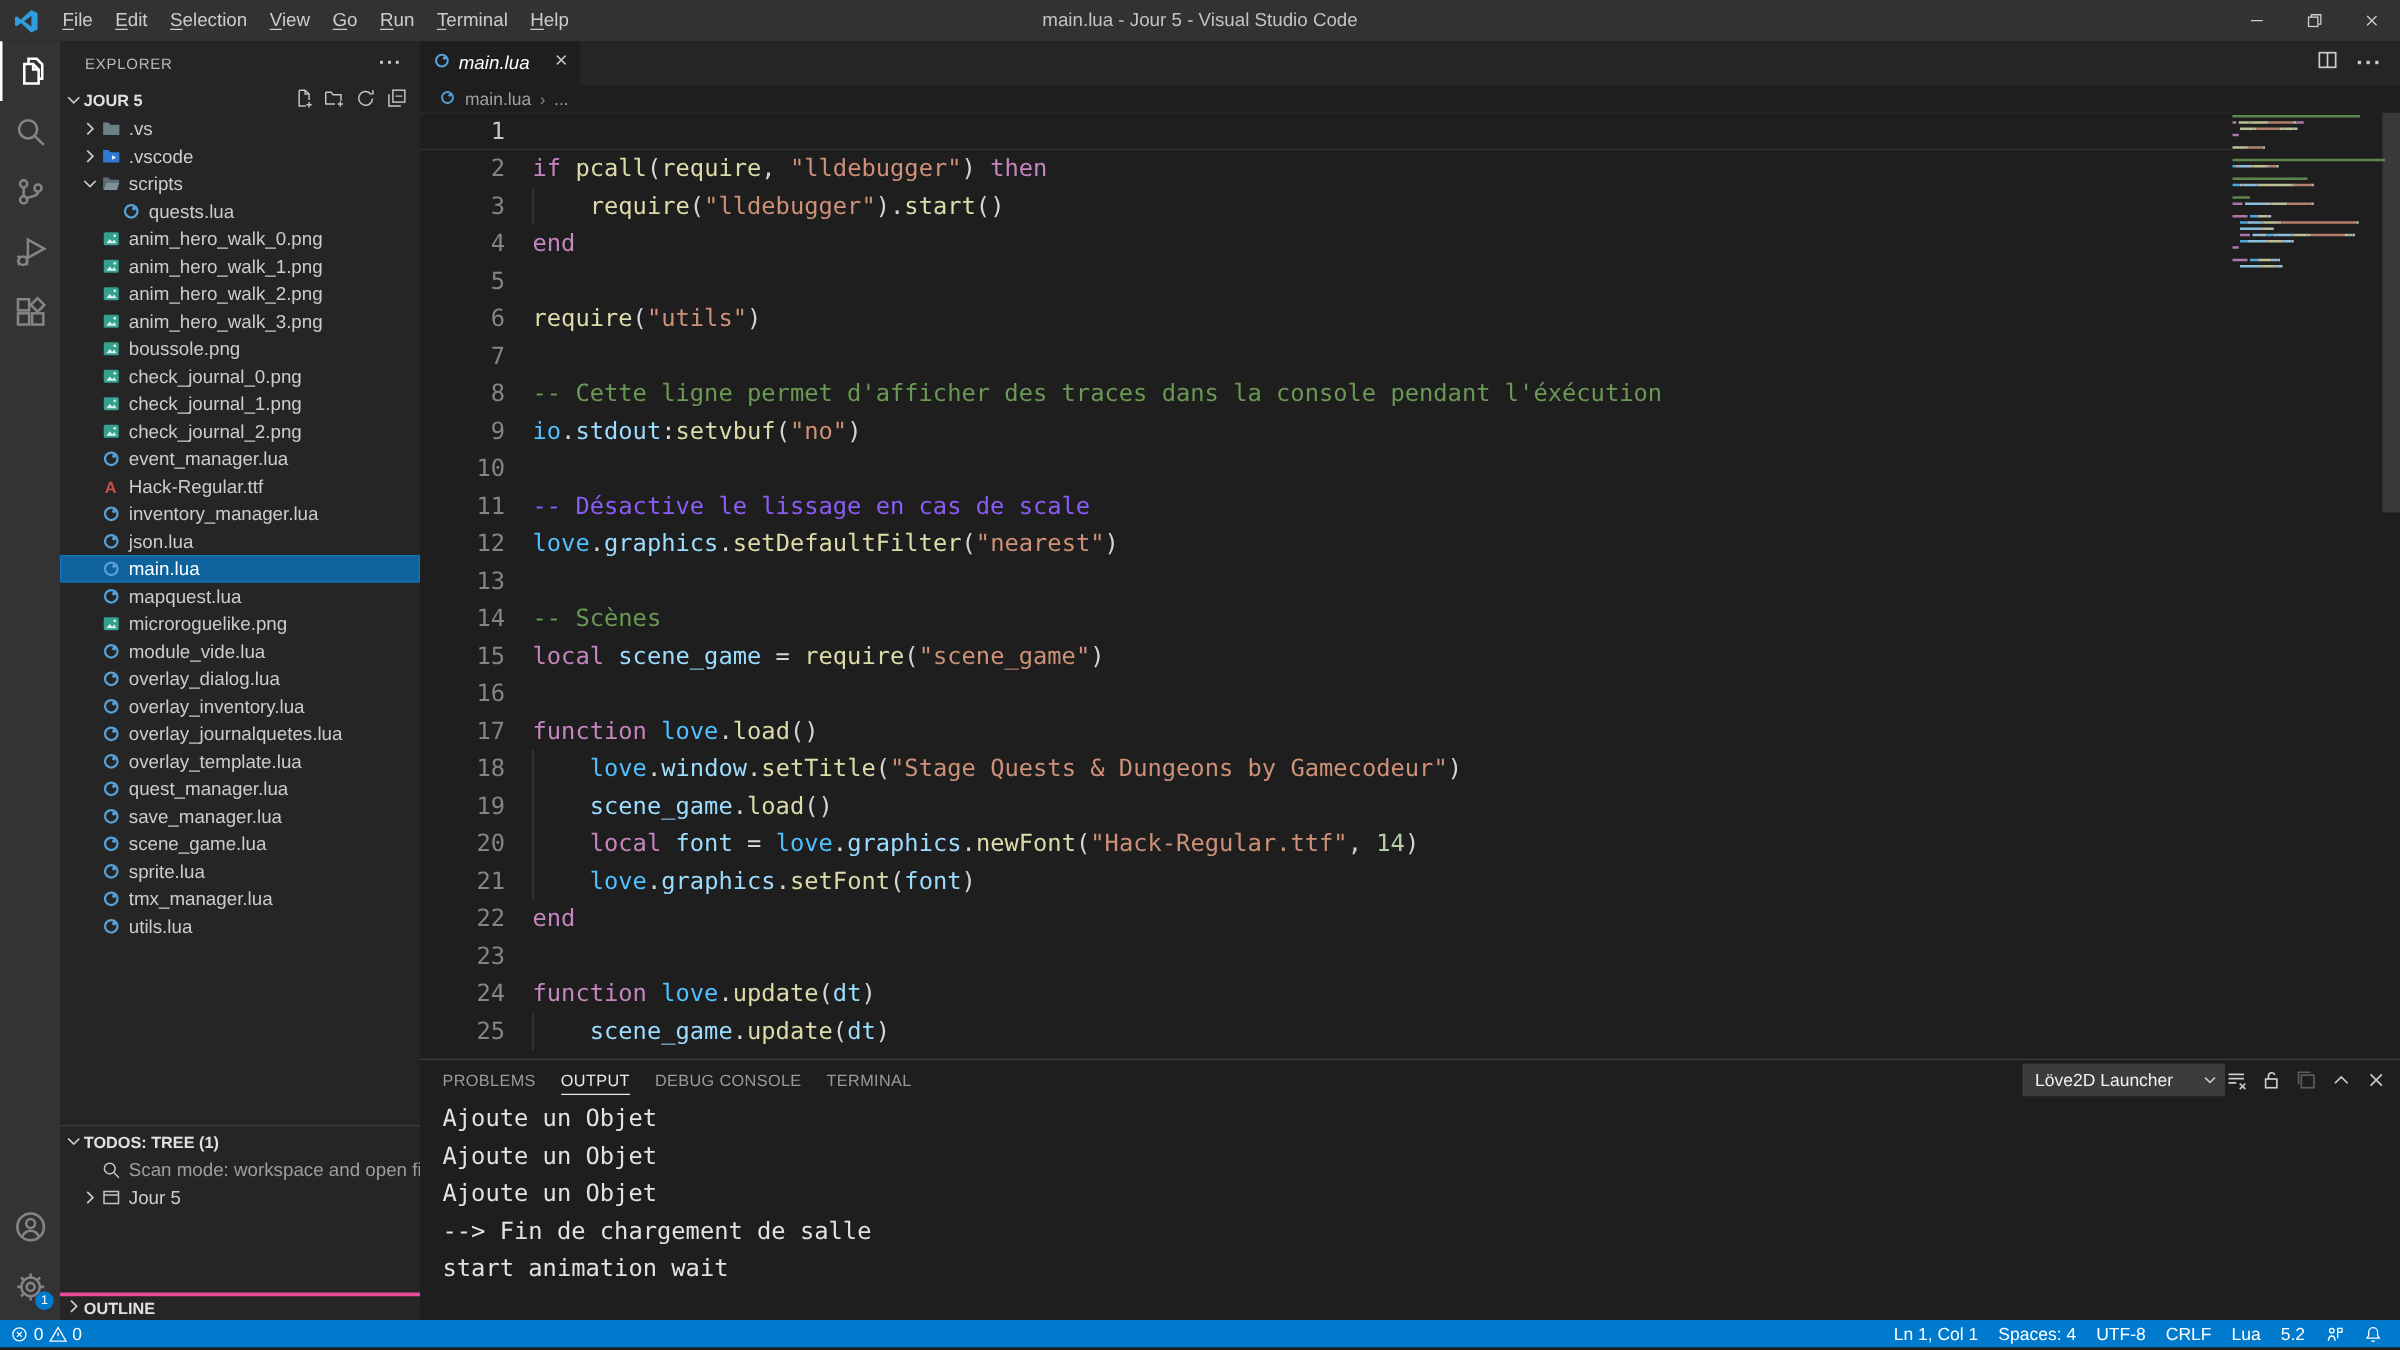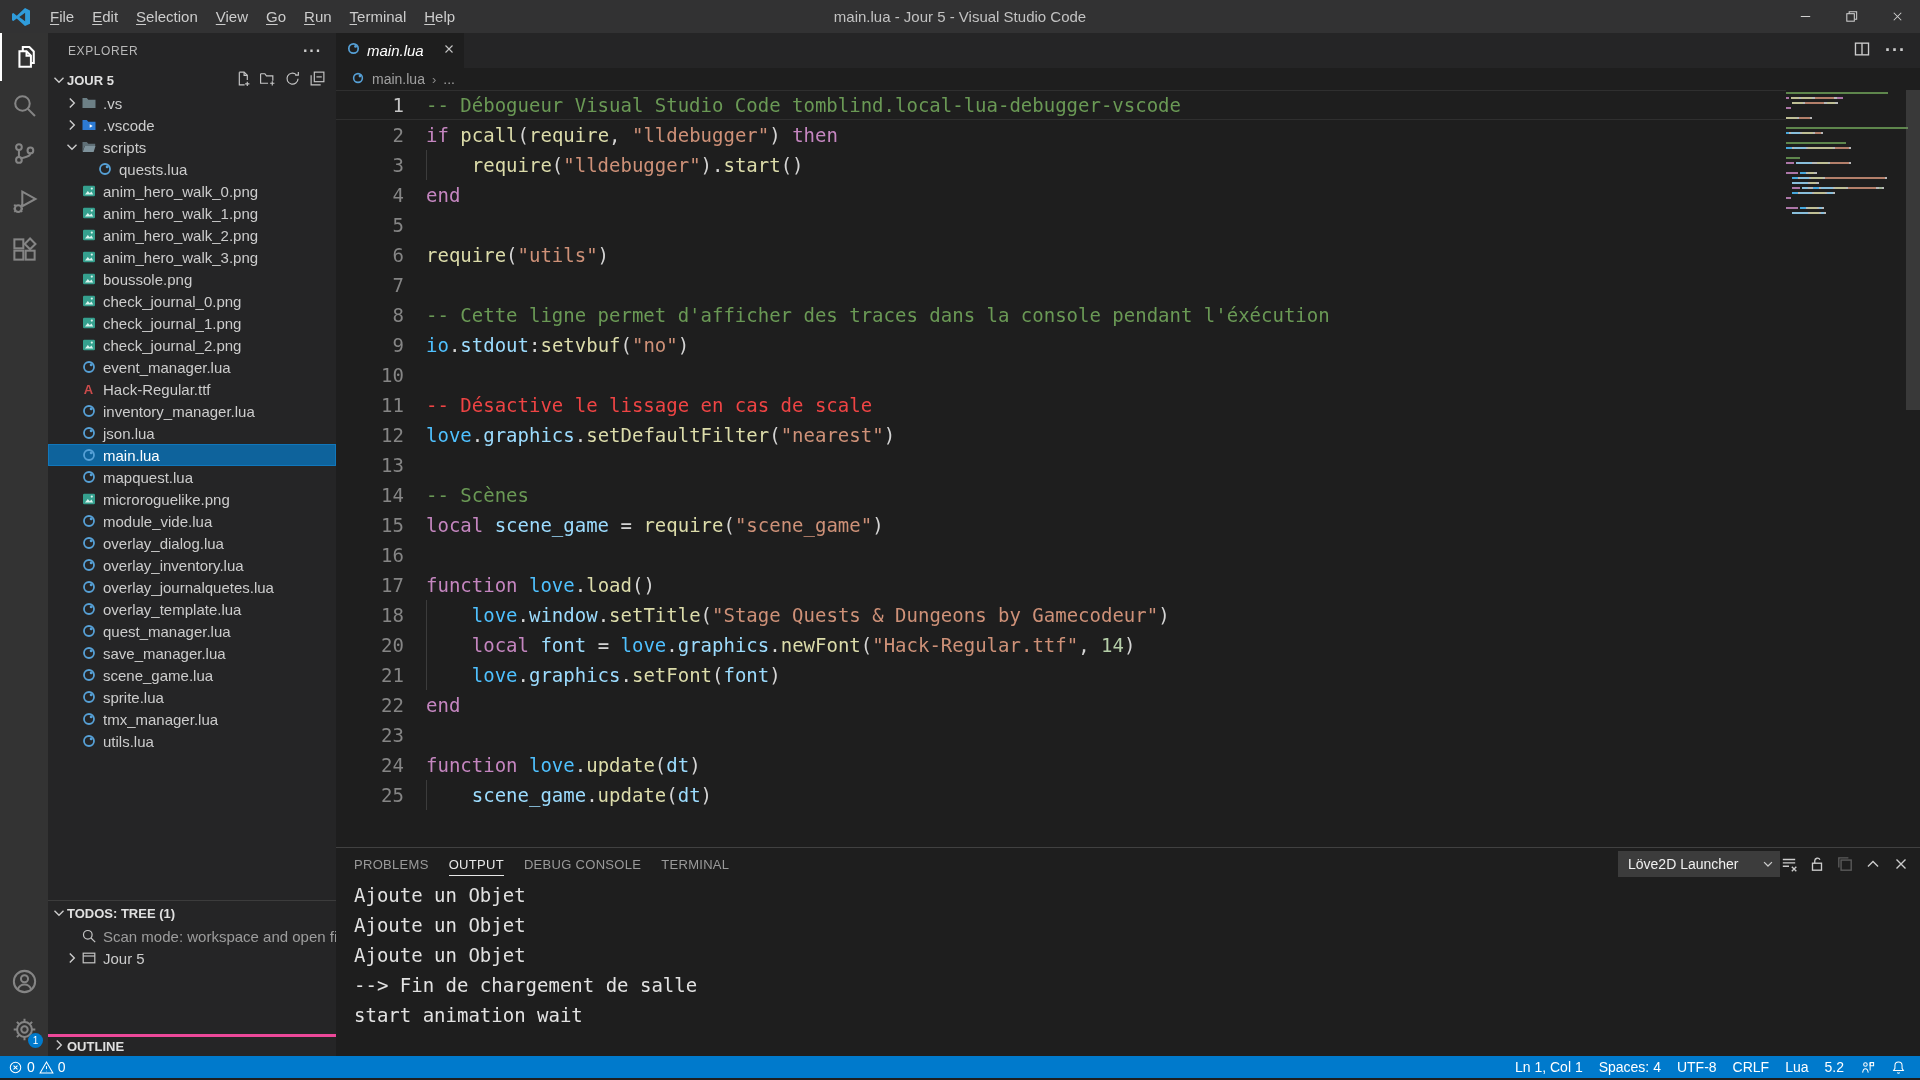--- a/index.html
+++ b/index.html
@@ -658,38 +658,39 @@
         <span class="fic" id="bc-icon"><svg viewBox="0 0 16 16" width="14" height="14">
               <circle cx="8" cy="8" r="5" stroke="#56A0D6" stroke-width="1.8" fill="none"></circle>
               <circle cx="10.2" cy="5.8" r="1.5" fill="#56A0D6" stroke="none"></circle>
             </svg></span>
         <span>main.lua</span>
         <span class="bc-sep">›</span>
         <span>...</span>
       </div>
       <div class="code-wrap" id="codewrap">
         <div id="code">
-            <div class="code-line current"><span class="gutter">1</span><span class="ltext"><span style="color: rgb(106, 153, 85);">-- Débogueur Visual Studio Code tomblind.local-lua-debugger-vscode</span></span><span class="curbox"></span></div>
+            <div class="code-line current"><span class="gutter">1</span><span class="curbox"></span></div>
             <div class="code-line"><span class="gutter">2</span><span class="ltext"><span style="color: rgb(197, 134, 192);">if</span><span style="color: rgb(212, 212, 212);"> </span><span style="color: rgb(220, 220, 170);">pcall</span><span style="color: rgb(212, 212, 212);">(</span><span style="color: rgb(220, 220, 170);">require</span><span style="color: rgb(212, 212, 212);">, </span><span style="color: rgb(206, 145, 120);">"lldebugger"</span><span style="color: rgb(212, 212, 212);">) </span><span style="color: rgb(197, 134, 192);">then</span></span></div>
             <div class="code-line"><span class="gutter">3</span><span class="ltext"><span class="guide"></span><span style="color: rgb(212, 212, 212);">    </span><span style="color: rgb(220, 220, 170);">require</span><span style="color: rgb(212, 212, 212);">(</span><span style="color: rgb(206, 145, 120);">"lldebugger"</span><span style="color: rgb(212, 212, 212);">).</span><span style="color: rgb(220, 220, 170);">start</span><span style="color: rgb(212, 212, 212);">()</span></span></div>
             <div class="code-line"><span class="gutter">4</span><span class="ltext"><span style="color: rgb(197, 134, 192);">end</span></span></div>
             <div class="code-line"><span class="gutter">5</span><span class="ltext"></span></div>
             <div class="code-line"><span class="gutter">6</span><span class="ltext"><span style="color: rgb(220, 220, 170);">require</span><span style="color: rgb(212, 212, 212);">(</span><span style="color: rgb(206, 145, 120);">"utils"</span><span style="color: rgb(212, 212, 212);">)</span></span></div>
             <div class="code-line"><span class="gutter">7</span><span class="ltext"></span></div>
             <div class="code-line"><span class="gutter">8</span><span class="ltext"><span style="color: rgb(106, 153, 85);">-- Cette ligne permet d'afficher des traces dans la console pendant l'éxécution</span></span></div>
             <div class="code-line"><span class="gutter">9</span><span class="ltext"><span style="color: rgb(79, 193, 255);">io</span><span style="color: rgb(212, 212, 212);">.</span><span style="color: rgb(156, 220, 254);">stdout</span><span style="color: rgb(212, 212, 212);">:</span><span style="color: rgb(220, 220, 170);">setvbuf</span><span style="color: rgb(212, 212, 212);">(</span><span style="color: rgb(206, 145, 120);">"no"</span><span style="color: rgb(212, 212, 212);">)</span></span></div>
             <div class="code-line"><span class="gutter">10</span><span class="ltext"></span></div>
-            <div class="code-line"><span class="gutter">11</span><span class="ltext"><span style="color: #ef4444;">-- Désactive le lissage en cas de scale</span></span></div>
+            <div class="code-line"><span class="gutter">11</span><span class="ltext"><span style="color: #8b5cf6;">-- Désactive le lissage en cas de scale</span></span></div>
             <div class="code-line"><span class="gutter">12</span><span class="ltext"><span style="color: rgb(79, 193, 255);">love</span><span style="color: rgb(212, 212, 212);">.</span><span style="color: rgb(156, 220, 254);">graphics</span><span style="color: rgb(212, 212, 212);">.</span><span style="color: rgb(220, 220, 170);">setDefaultFilter</span><span style="color: rgb(212, 212, 212);">(</span><span style="color: rgb(206, 145, 120);">"nearest"</span><span style="color: rgb(212, 212, 212);">)</span></span></div>
             <div class="code-line"><span class="gutter">13</span><span class="ltext"></span></div>
             <div class="code-line"><span class="gutter">14</span><span class="ltext"><span style="color: rgb(106, 153, 85);">-- Scènes</span></span></div>
             <div class="code-line"><span class="gutter">15</span><span class="ltext"><span style="color: rgb(197, 134, 192);">local</span><span style="color: rgb(212, 212, 212);"> </span><span style="color: rgb(156, 220, 254);">scene_game</span><span style="color: rgb(212, 212, 212);"> = </span><span style="color: rgb(220, 220, 170);">require</span><span style="color: rgb(212, 212, 212);">(</span><span style="color: rgb(206, 145, 120);">"scene_game"</span><span style="color: rgb(212, 212, 212);">)</span></span></div>
             <div class="code-line"><span class="gutter">16</span><span class="ltext"></span></div>
             <div class="code-line"><span class="gutter">17</span><span class="ltext"><span style="color: rgb(197, 134, 192);">function</span><span style="color: rgb(212, 212, 212);"> </span><span style="color: rgb(79, 193, 255);">love</span><span style="color: rgb(212, 212, 212);">.</span><span style="color: rgb(220, 220, 170);">load</span><span style="color: rgb(212, 212, 212);">()</span></span></div>
             <div class="code-line"><span class="gutter">18</span><span class="ltext"><span class="guide"></span><span style="color: rgb(212, 212, 212);">    </span><span style="color: rgb(79, 193, 255);">love</span><span style="color: rgb(212, 212, 212);">.</span><span style="color: rgb(156, 220, 254);">window</span><span style="color: rgb(212, 212, 212);">.</span><span style="color: rgb(220, 220, 170);">setTitle</span><span style="color: rgb(212, 212, 212);">(</span><span style="color: rgb(206, 145, 120);">"Stage Quests &amp; Dungeons by Gamecodeur"</span><span style="color: rgb(212, 212, 212);">)</span></span></div>
+            <div class="code-line"><span class="gutter">19</span><span class="ltext"><span class="guide"></span><span style="color: rgb(212, 212, 212);">    </span><span style="color: rgb(156, 220, 254);">scene_game</span><span style="color: rgb(212, 212, 212);">.</span><span style="color: rgb(220, 220, 170);">load</span><span style="color: rgb(212, 212, 212);">()</span></span></div>
             <div class="code-line"><span class="gutter">20</span><span class="ltext"><span class="guide"></span><span style="color: rgb(212, 212, 212);">    </span><span style="color: rgb(197, 134, 192);">local</span><span style="color: rgb(212, 212, 212);"> </span><span style="color: rgb(156, 220, 254);">font</span><span style="color: rgb(212, 212, 212);"> = </span><span style="color: rgb(79, 193, 255);">love</span><span style="color: rgb(212, 212, 212);">.</span><span style="color: rgb(156, 220, 254);">graphics</span><span style="color: rgb(212, 212, 212);">.</span><span style="color: rgb(220, 220, 170);">newFont</span><span style="color: rgb(212, 212, 212);">(</span><span style="color: rgb(206, 145, 120);">"Hack-Regular.ttf"</span><span style="color: rgb(212, 212, 212);">, </span><span style="color: rgb(181, 206, 168);">14</span><span style="color: rgb(212, 212, 212);">)</span></span></div>
             <div class="code-line"><span class="gutter">21</span><span class="ltext"><span class="guide"></span><span style="color: rgb(212, 212, 212);">    </span><span style="color: rgb(79, 193, 255);">love</span><span style="color: rgb(212, 212, 212);">.</span><span style="color: rgb(156, 220, 254);">graphics</span><span style="color: rgb(212, 212, 212);">.</span><span style="color: rgb(220, 220, 170);">setFont</span><span style="color: rgb(212, 212, 212);">(</span><span style="color: rgb(156, 220, 254);">font</span><span style="color: rgb(212, 212, 212);">)</span></span></div>
             <div class="code-line"><span class="gutter">22</span><span class="ltext"><span style="color: rgb(197, 134, 192);">end</span></span></div>
             <div class="code-line"><span class="gutter">23</span><span class="ltext"></span></div>
             <div class="code-line"><span class="gutter">24</span><span class="ltext"><span style="color: rgb(197, 134, 192);">function</span><span style="color: rgb(212, 212, 212);"> </span><span style="color: rgb(79, 193, 255);">love</span><span style="color: rgb(212, 212, 212);">.</span><span style="color: rgb(220, 220, 170);">update</span><span style="color: rgb(212, 212, 212);">(</span><span style="color: rgb(156, 220, 254);">dt</span><span style="color: rgb(212, 212, 212);">)</span></span></div>
             <div class="code-line"><span class="gutter">25</span><span class="ltext"><span class="guide"></span><span style="color: rgb(212, 212, 212);">    </span><span style="color: rgb(156, 220, 254);">scene_game</span><span style="color: rgb(212, 212, 212);">.</span><span style="color: rgb(220, 220, 170);">update</span><span style="color: rgb(212, 212, 212);">(</span><span style="color: rgb(156, 220, 254);">dt</span><span style="color: rgb(212, 212, 212);">)</span></span></div>
           </div>
         <div class="minimap" id="minimap">
             <div class="mm-line"><i style="width: 102px; background: rgb(106, 153, 85);"></i></div>
             <div class="mm-line"><i style="width: 3px; background: rgb(197, 134, 192);"></i><i style="width: 2px; background: transparent;"></i><i style="width: 8px; background: rgb(220, 220, 170);"></i><i style="width: 2px; background: rgb(212, 212, 212);"></i><i style="width: 11px; background: rgb(220, 220, 170);"></i><i style="width: 3px; background: rgb(212, 212, 212);"></i><i style="width: 19px; background: rgb(206, 145, 120);"></i><i style="width: 3px; background: rgb(212, 212, 212);"></i><i style="width: 6px; background: rgb(197, 134, 192);"></i></div>

